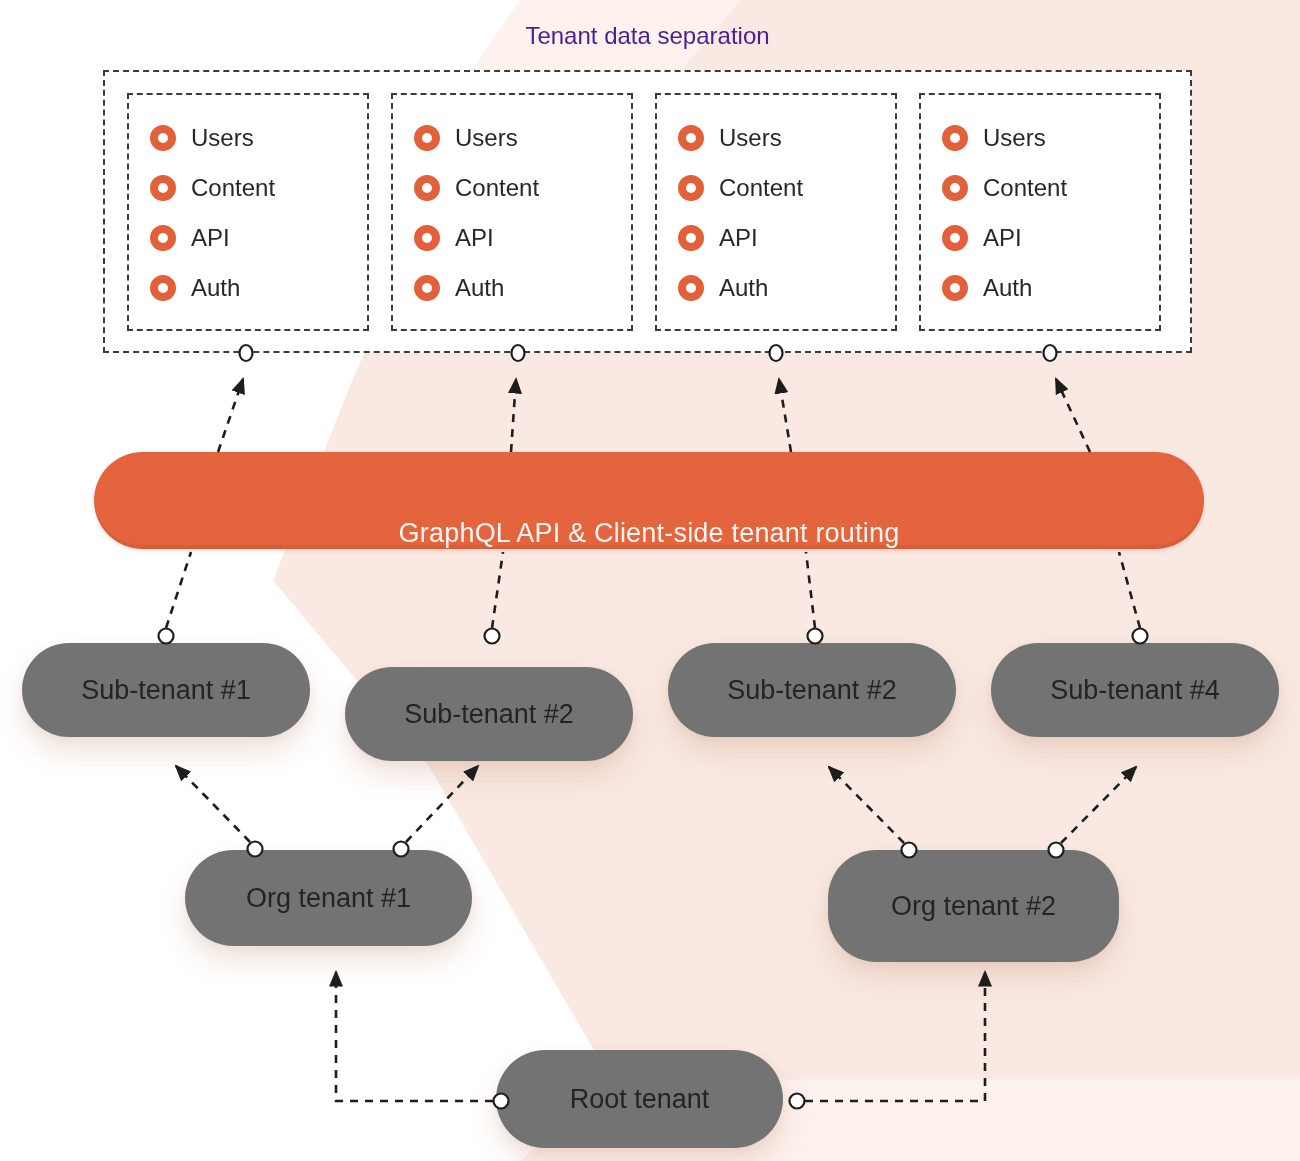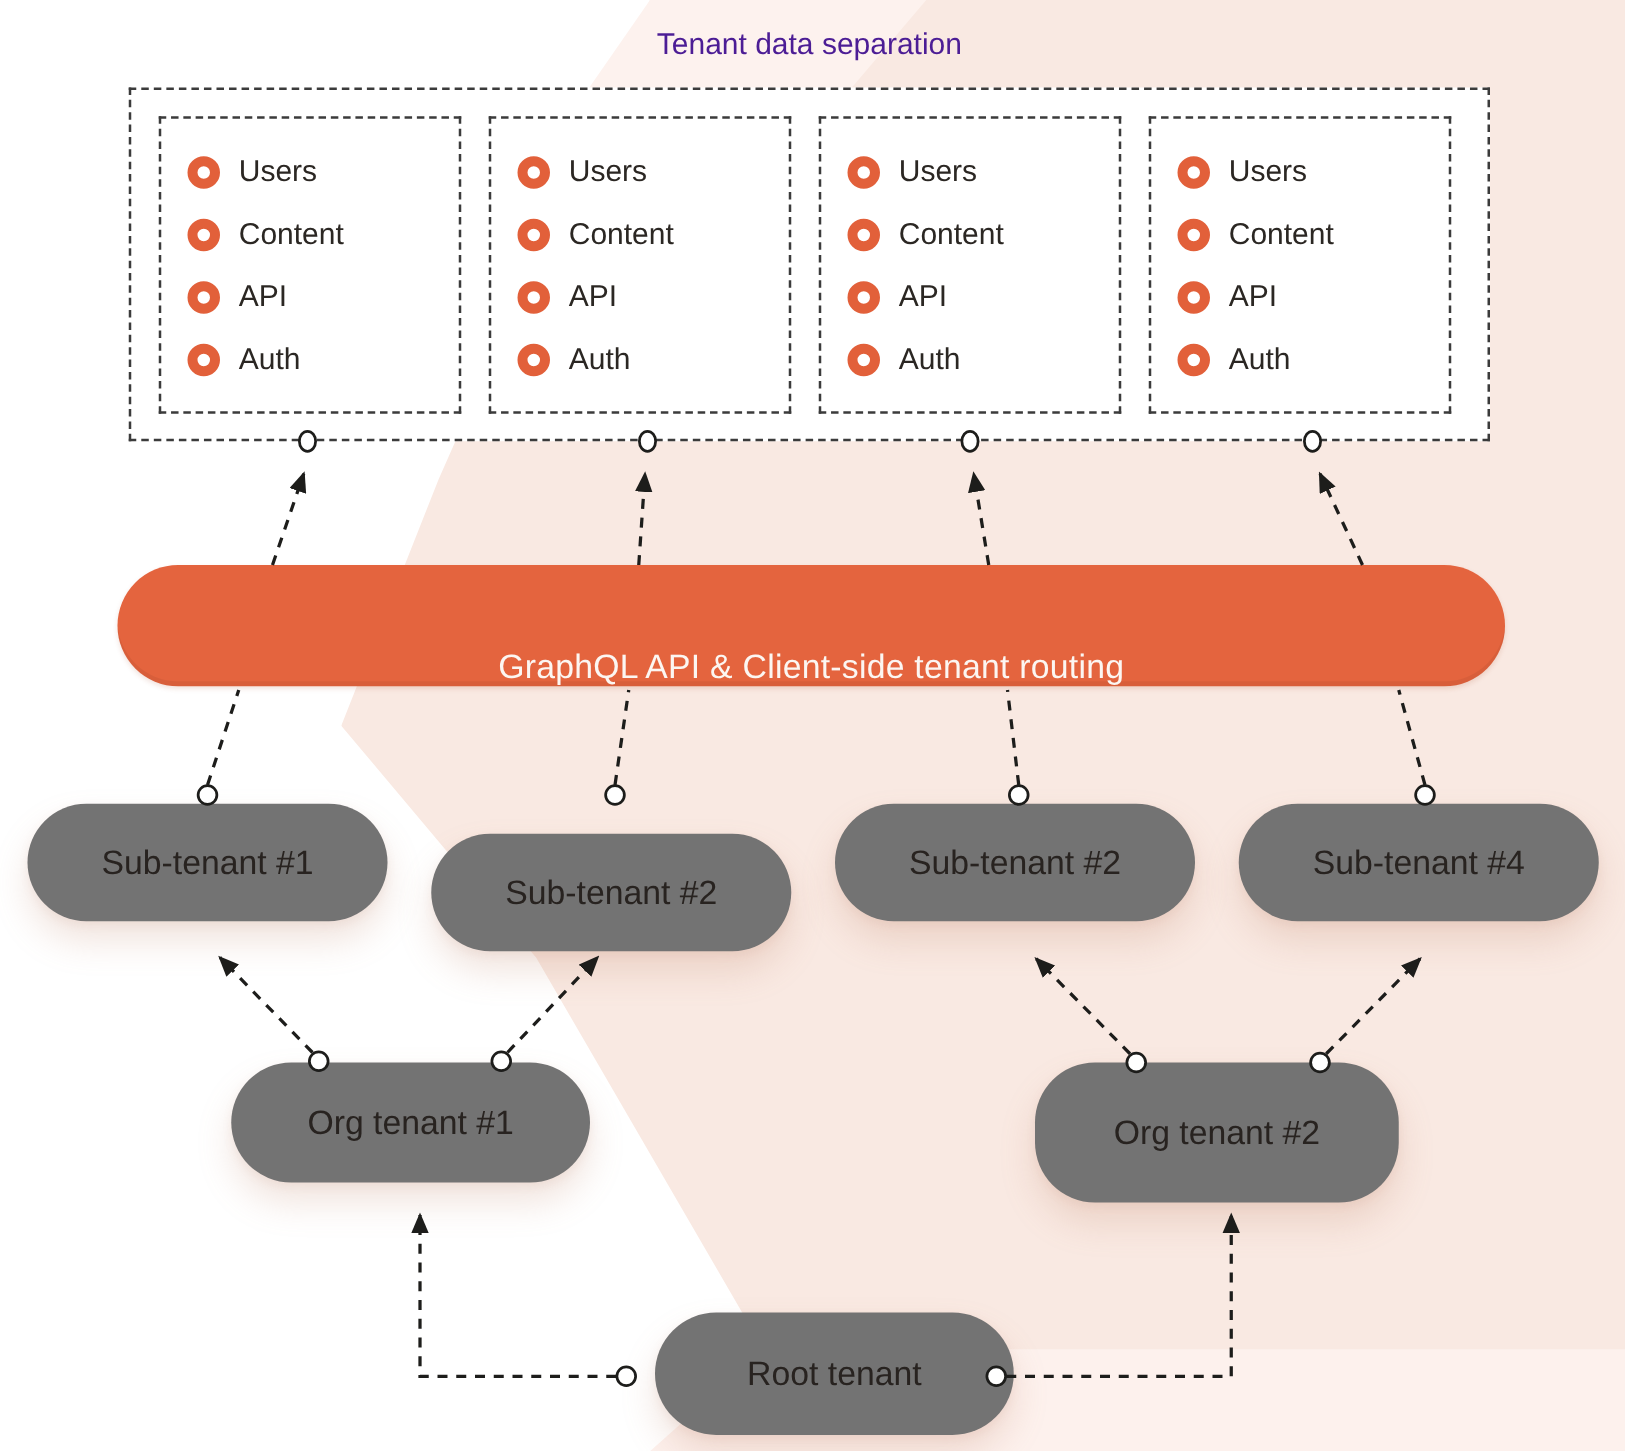--- a/index.html
+++ b/index.html
@@ -61,21 +61,21 @@
     display:flex;align-items:center;justify-content:center;
     box-shadow:0 16px 28px rgba(190,130,105,0.22), 0 3px 8px rgba(190,130,105,0.10);
   }
   .pill .lbl{font-size:27px;color:#282320;}
   .sub0{left:22px;top:643px;width:288px;}
   .sub1{left:345px;top:643px;width:288px;margin-top:24px;}
   .sub2{left:668px;top:643px;width:288px;}
   .sub3{left:991px;top:643px;width:288px;}
   .org0{left:185px;top:850px;width:287px;height:96px;border-radius:48px;}
   .org1{left:828px;top:850px;width:291px;height:112px;border-radius:48px;align-items:center;}
-  .root{left:524px;top:1050px;width:287px;height:98px;border-radius:49px;text-align:right;}
+  .root{left:496px;top:1050px;width:287px;height:98px;border-radius:49px;text-align:right;}
   
   .overlay{position:absolute;left:0;top:0;pointer-events:none;}
 </style>
 </head>
 <body>
 
 <div class="bg">
   <div class="bg-wedge-main"></div>
   <div class="bg-wedge-ray"></div>
   <div class="bg-strip-bottom"></div>

